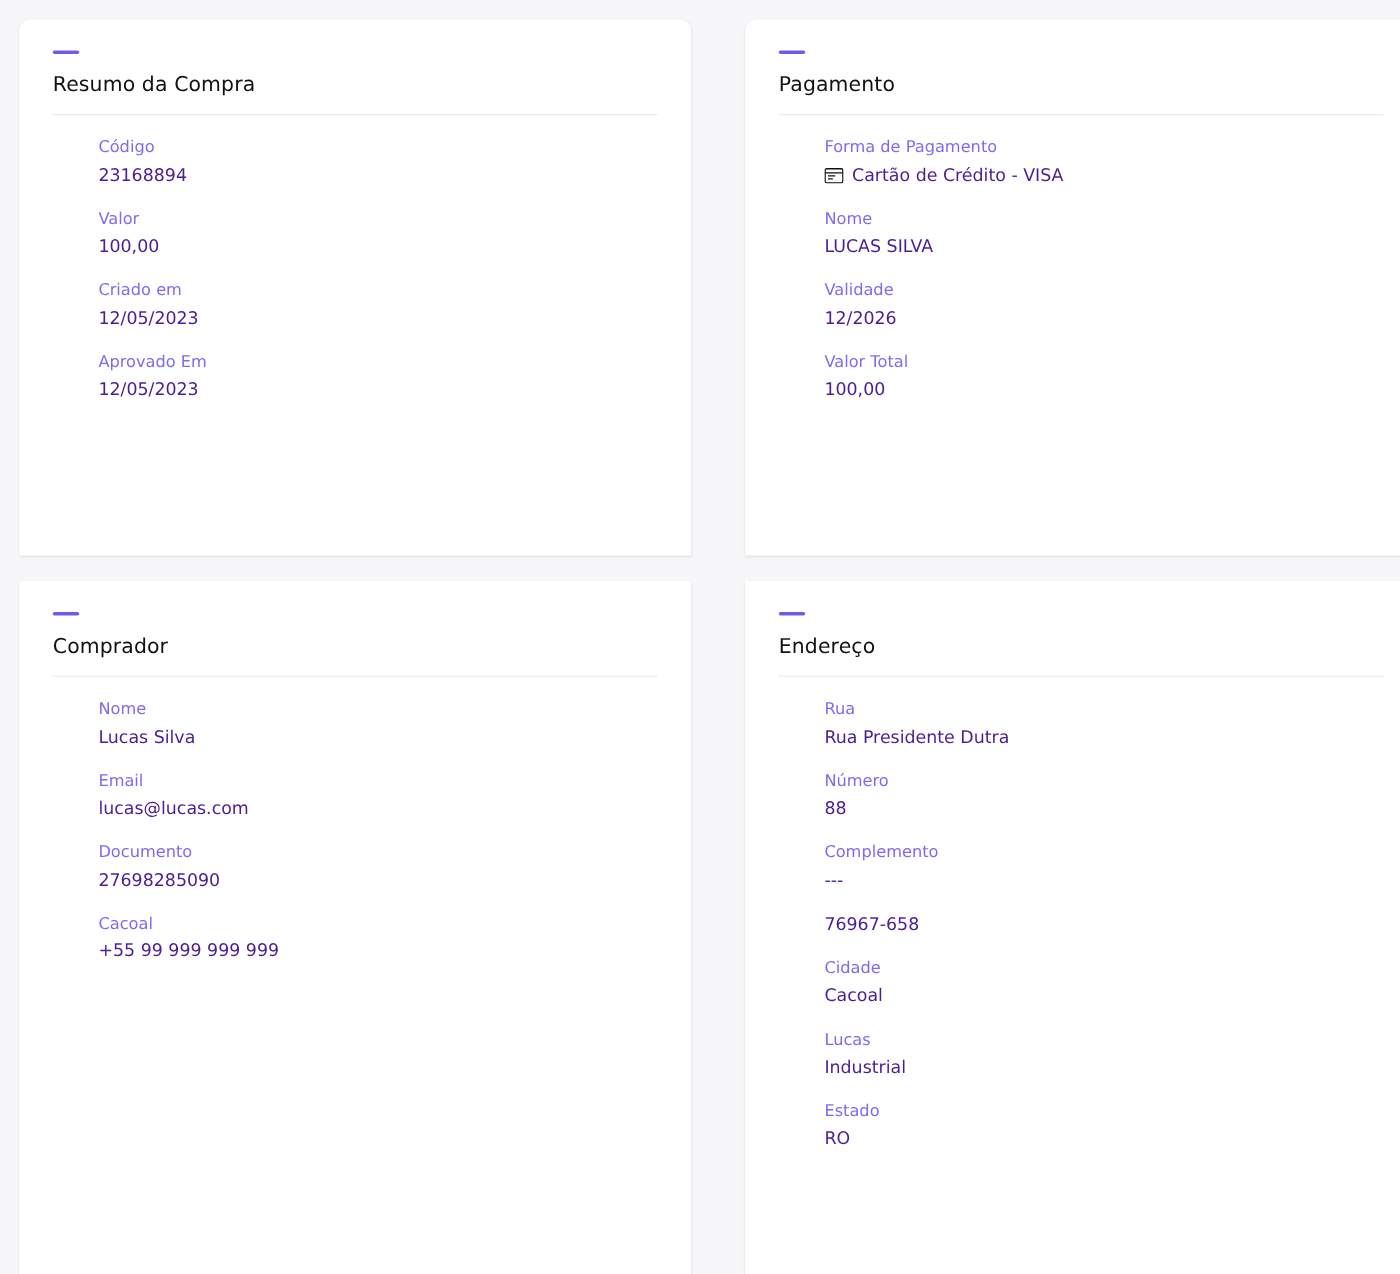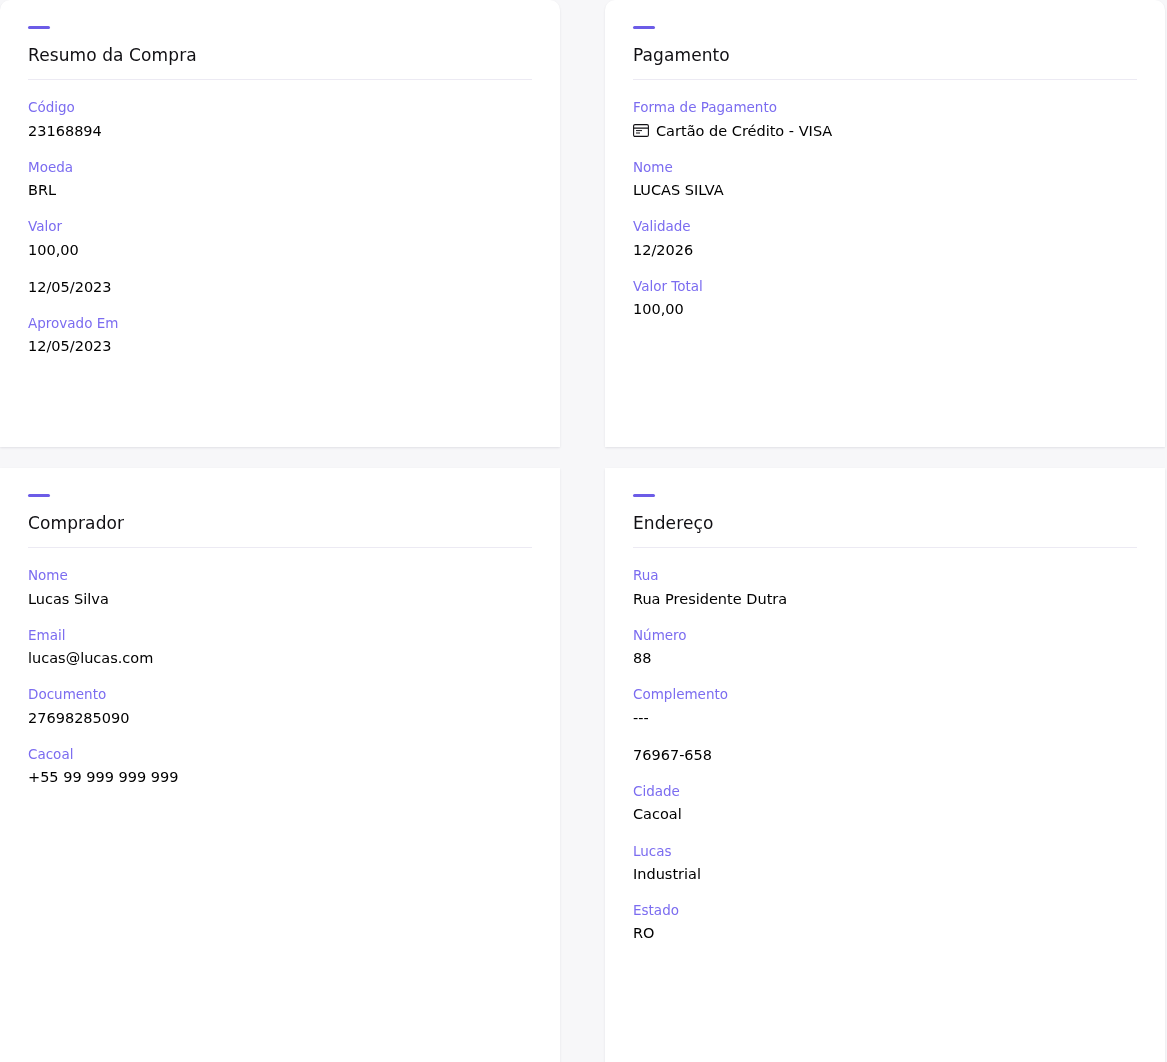--- a/index.html
+++ b/index.html
@@ -11,21 +11,21 @@
   }
   body {
     width: 1167px;
     height: 1062px;
     overflow: hidden;
   }
   .page {
     position: relative;
     width: 1167px;
     height: 1056px;
-    padding: 0;
+    padding: 16px;
   }
   .grid {
     display: grid;
     grid-template-columns: 560px 1px 560px;
     grid-template-rows: 447px 1px auto;
     column-gap: 22px;
     row-gap: 10px;
     padding: 0;
   }
   .card {
@@ -51,31 +51,32 @@
     margin: 0 0 14px 0;
     line-height: 1.2;
   }
   .divider {
     height: 1px;
     background: #eceaf3;
     margin: 0 0 18px 0;
   }
   .field {
     margin-bottom: 17px;
+    margin-left: 38px;
   }
   .field:last-child { margin-bottom: 0; }
   .field-label {
     color: #7b6cf0;
     font-size: 13.5px;
     line-height: 1.35;
     margin-bottom: 4px;
     font-weight: 400;
   }
   .field-value {
-    color: #000000;
+    color: #4c1d95;
     font-size: 14.5px;
     line-height: 1.4;
     font-weight: 400;
     display: flex;
     align-items: center;
     gap: 7px;
   }
   .card-col-left { grid-column: 1; }
   .card-col-right { grid-column: 3; }
   .row-1 { grid-row: 1; }
@@ -108,28 +109,25 @@
     <section class="card card-summary card-col-left row-1">
       <div class="card-accent"></div>
       <h2 class="card-title">Resumo da Compra</h2>
       <div class="divider"></div>
 
       <div class="field">
         <div class="field-label">Código</div>
         <div class="field-value">23168894</div>
       </div>
       <div class="field">
-        <div class="field-label">Moeda</div>
-        <div class="field-value">BRL</div>
-      </div>
-      <div class="field">
         <div class="field-label">Valor</div>
         <div class="field-value">100,00</div>
       </div>
       <div class="field">
+        <div class="field-label">Criado em</div>
         <div class="field-value">12/05/2023</div>
       </div>
       <div class="field">
         <div class="field-label">Aprovado Em</div>
         <div class="field-value">12/05/2023</div>
       </div>
     </section>
 
     <section class="card card-payment card-col-right row-1">
       <div class="card-accent"></div>

